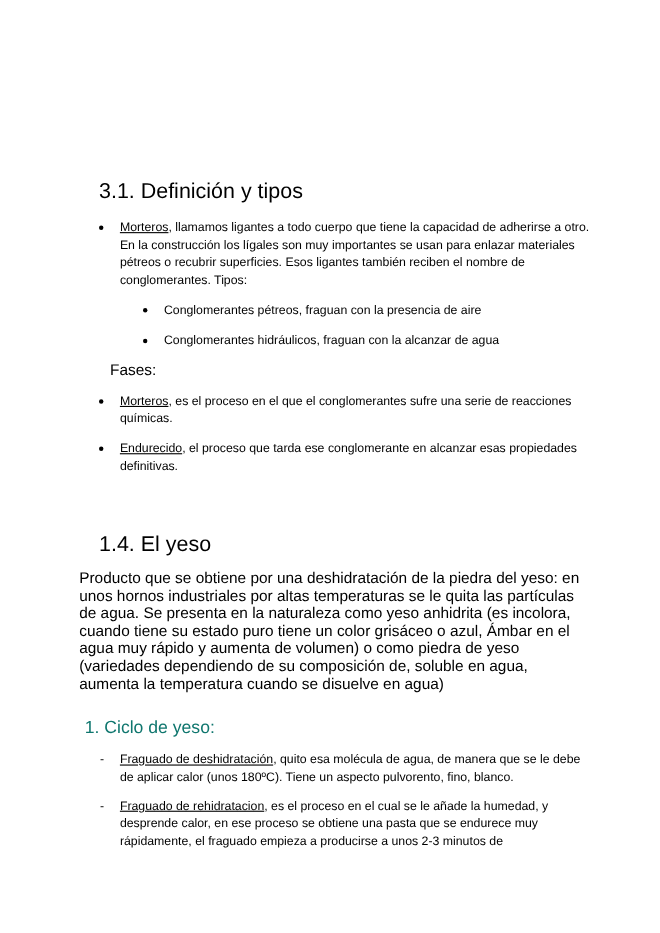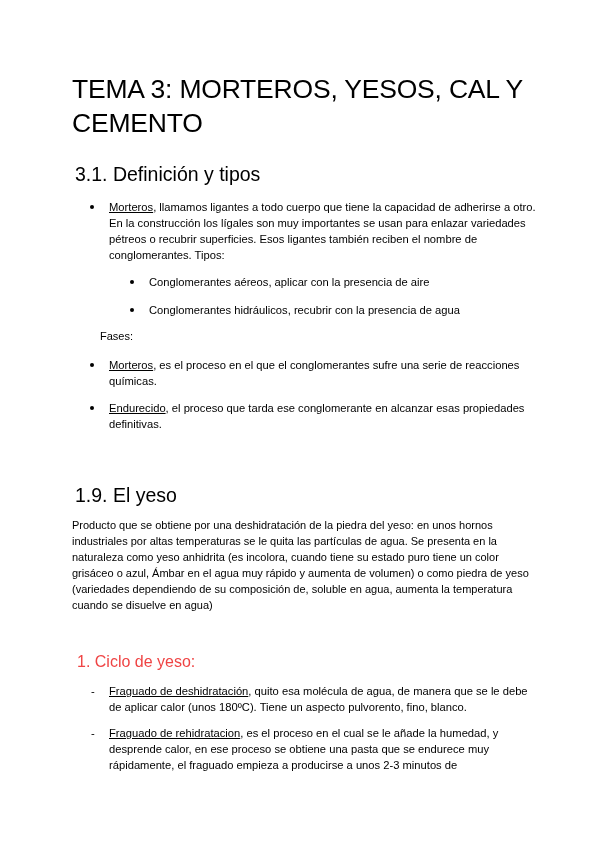--- a/index.html
+++ b/index.html
@@ -27,40 +27,40 @@
       top: 72px;
       width: 460px;
       font-size: 26.5px;
       line-height: 34px;
       font-weight: normal;
       margin: 0;
       letter-spacing: -0.2px;
     }
     .h2 {
       position: absolute;
-      left: 75px;
+      left: 90px;
       font-size: 19.5px;
       line-height: 24px;
       font-weight: normal;
       margin: 0;
       text-align: right;
     }
     .h3 {
       position: absolute;
       left: 77px;
       font-size: 16px;
       line-height: 20px;
       font-weight: normal;
       margin: 0;
-      color: #ef4444;
+      color: #0f766e;
       text-align: center;
     }
     .p {
       position: absolute;
-      font-size: 11px;
+      font-size: 14px;
       line-height: 16px;
       margin: 0;
     }
     .bullet-item {
       position: absolute;
       left: 90px;
       width: 450px;
     }
     .bullet-item .marker {
       position: absolute;
@@ -86,51 +86,50 @@
       font-size: 11.2px;
       line-height: 16px;
     }
     .u { text-decoration: underline; margin-top: 12px; }
   </style>
 </head>
 <body>
 
 <div class="page">
 
-  <h1 class="title">TEMA 3: MORTEROS, YESOS, CAL Y CEMENTO</h1>
 
   <h2 class="h2" style="top:162px;">3.1. Definición y tipos</h2>
 
   <div class="bullet-item" style="top:199px;">
     <span class="marker"></span>
-    <div class="text"><span class="u">Morteros</span><span>, llamamos ligantes a todo cuerpo que tiene la capacidad de adherirse a otro. En la construcción los lígales son muy importantes se usan para enlazar variedades pétreos o recubrir superficies. Esos ligantes también reciben el nombre de conglomerantes. Tipos:</span></div>
+    <div class="text"><span class="u">Morteros</span><span>, llamamos ligantes a todo cuerpo que tiene la capacidad de adherirse a otro. En la construcción los lígales son muy importantes se usan para enlazar materiales pétreos o recubrir superficies. Esos ligantes también reciben el nombre de conglomerantes. Tipos:</span></div>
   </div>
 
   <div class="bullet-item" style="top:274px; left:130px; width:410px;">
     <span class="marker"></span>
-    <div class="text" style="width:390px;">Conglomerantes aéreos, aplicar con la presencia de aire</div>
+    <div class="text" style="width:390px;">Conglomerantes pétreos, fraguan con la presencia de aire</div>
   </div>
   <div class="bullet-item" style="top:302px; left:130px; width:410px;">
     <span class="marker"></span>
-    <div class="text" style="width:390px;">Conglomerantes hidráulicos, recubrir con la presencia de agua</div>
+    <div class="text" style="width:390px;">Conglomerantes hidráulicos, fraguan con la alcanzar de agua</div>
   </div>
 
   <p class="p" style="left:100px; top:328px;">Fases:</p>
 
   <div class="bullet-item" style="top:357px;">
     <span class="marker"></span>
     <div class="text"><span class="u">Morteros</span><span>, es el proceso en el que el conglomerantes sufre una serie de reacciones químicas.</span></div>
   </div>
 
   <div class="bullet-item" style="top:400px;">
     <span class="marker"></span>
     <div class="text"><span class="u">Endurecido</span><span>, el proceso que tarda ese conglomerante en alcanzar esas propiedades definitivas.</span></div>
   </div>
 
-  <h2 class="h2" style="top:483px;">1.9. El yeso</h2>
+  <h2 class="h2" style="top:483px;">1.4. El yeso</h2>
 
   <p class="p" style="left:72px; top:517px; width:460px;">Producto que se obtiene por una deshidratación de la piedra del yeso: en unos hornos industriales por altas temperaturas se le quita las partículas de agua. Se presenta en la naturaleza como yeso anhidrita (es incolora, cuando tiene su estado puro tiene un color grisáceo o azul, Ámbar en el agua muy rápido y aumenta de volumen) o como piedra de yeso (variedades dependiendo de su composición de, soluble en agua, aumenta la temperatura cuando se disuelve en agua)</p>
 
   <h3 class="h3" style="top:652px;">1. Ciclo de yeso:</h3>
 
   <div class="bullet-item" style="top:683px;">
     <span class="dash">-</span>
     <div class="text"><span class="u">Fraguado de deshidratación</span><span>, quito esa molécula de agua, de manera que se le debe de aplicar calor (unos 180ºC). Tiene un aspecto pulvorento, fino, blanco.</span></div>
   </div>
 

